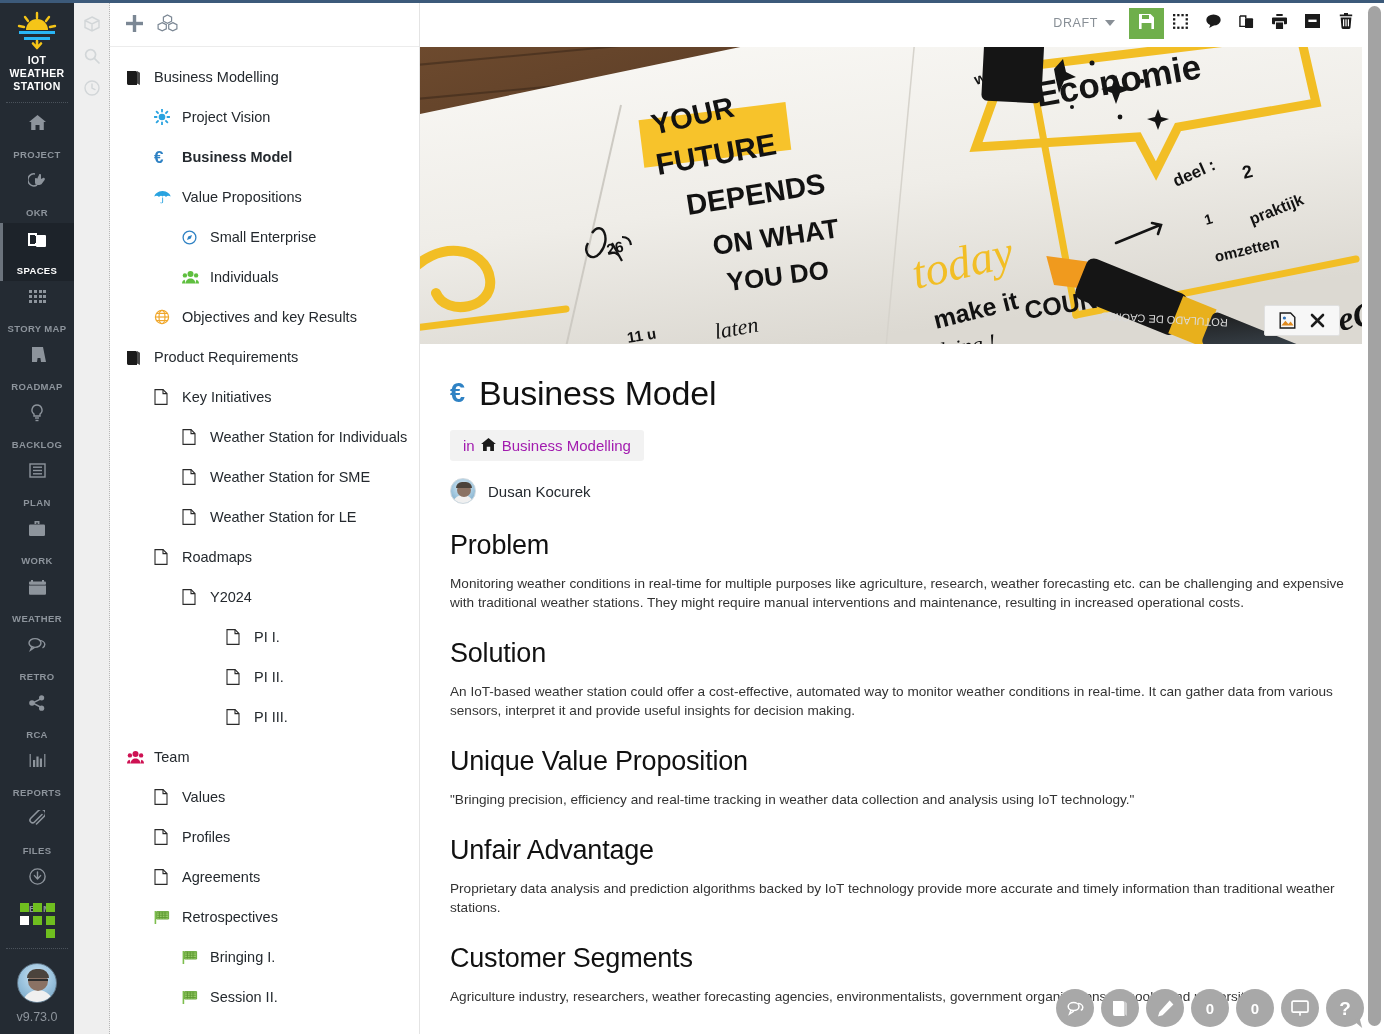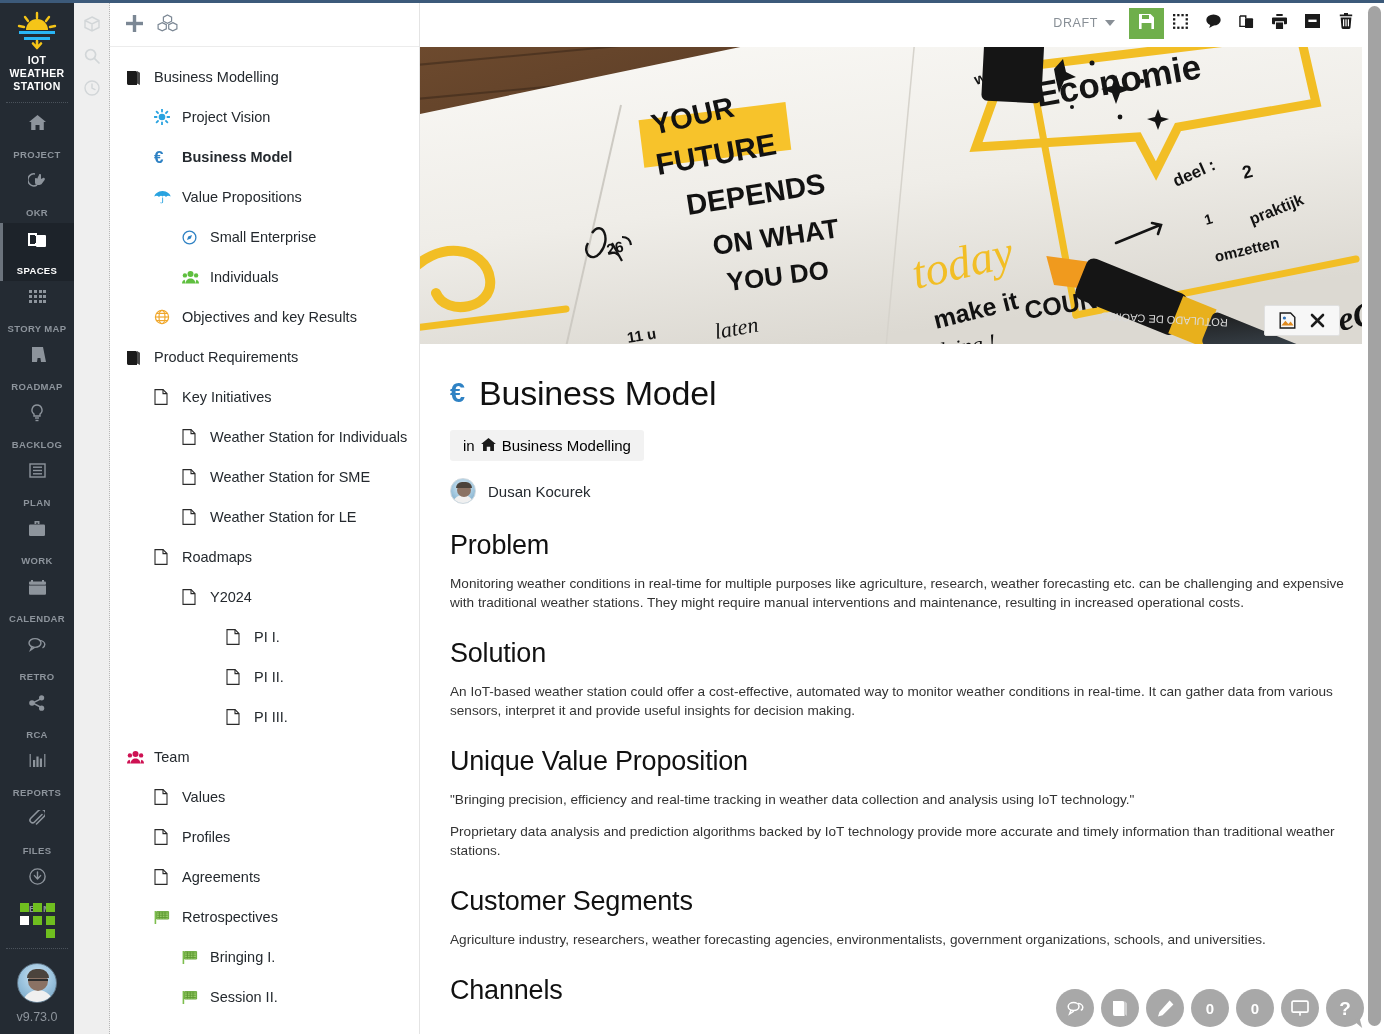--- a/index.html
+++ b/index.html
@@ -117,21 +117,21 @@
     display:flex; align-items:center; gap:14px; padding:6px 14px; border-radius:2px;
   }
   .img-ctrl span { cursor:pointer; display:flex; align-items:center; }
 
   #doc { padding: 30px 30px 0 30px; }
   .doc-title-row { display:flex; align-items:center; gap:14px; }
   .doc-euro { color:#2f82c4; font-size:27px; font-weight:bold; line-height:1; }
   .doc-title { font-size:34px; color:#111111; font-weight:normal; letter-spacing:-0.2px; }
   .breadcrumb {
     display:inline-flex; align-items:center; gap:6px; background:#f2f2f2; border-radius:3px;
-    padding: 7px 13px; margin-top:17px; font-size:15px; color:#000000;
+    padding: 7px 13px; margin-top:17px; font-size:15px; color:#a21caf;
   }
   .author-row { display:flex; align-items:center; gap:12px; margin-top:17px; }
   .author-av {
     width:26px;height:26px;border-radius:50%;
     background: radial-gradient(circle at 50% 34%, #dceaf5 0%, #a8cce2 48%, #6f9fc0 100%);
     position:relative; overflow:hidden; border:1px solid #cfd8de;
   }
   .author-av .f { position:absolute; left:6px; top:4px; width:14px; height:14px; border-radius:50%; background:#8a7264; }
   .author-av .h { position:absolute; left:5px; top:3px; width:16px; height:6px; border-radius:8px 8px 0 0; background:#4b433c; }
   .author-av .b { position:absolute; left:1px; bottom:-3px; width:22px; height:11px; border-radius:11px 11px 0 0; background:#f0f0f0; }
@@ -269,21 +269,21 @@
       <span class="ri-label">WORK</span>
     </div>
     <div class="rail-item">
       <span class="ri-icon">
           <svg width="17" height="16" viewBox="0 0 17 16" fill="currentColor">
             <path d="M2 1 h2 v2 h-2z M13 1 h2 v2 h-2z"></path>
             <rect x="0" y="2.4" width="17" height="3.4" rx="1"></rect>
             <path d="M0 6.4 h17 v8.4 a1 1 0 0 1 -1 1 h-15 a1 1 0 0 1 -1 -1 z M2.5 8.4 h2 v2 h-2z M7.5 8.4 h2 v2 h-2z M12.5 8.4 h2 v2 h-2z M2.5 11.8 h2 v2 h-2z M7.5 11.8 h2 v2 h-2z M12.5 11.8 h2 v2 h-2z" fill="currentColor"></path>
           </svg>
         </span>
-      <span class="ri-label">CALENDAR</span>
+      <span class="ri-label">WEATHER</span>
     </div>
     <div class="rail-item">
       <span class="ri-icon">
           <svg width="18" height="15" viewBox="0 0 18 15" fill="none" stroke="currentColor" stroke-width="1.4">
             <ellipse cx="7" cy="6" rx="6" ry="4.4"></ellipse>
             <path d="M4 9.6 L2.6 13 L6.5 10.3"></path>
             <path d="M11.5 3.4 a5.6 4.2 0 0 1 5.3 4.2 a4.6 3.8 0 0 1 -2.3 3.2"></path>
           </svg>
         </span>
       <span class="ri-label">RETRO</span>
@@ -875,20 +875,21 @@
         <span class="author-name">Dusan Kocurek</span>
       </div>
 
       <div id="sections">
           <h2 class="sec-h">Problem</h2>
           <p class="sec-p">Monitoring weather conditions in real-time for multiple purposes like agriculture, research, weather forecasting etc. can be challenging and expensive with traditional weather stations. They might require manual interventions and maintenance, resulting in increased operational costs.</p>
           <h2 class="sec-h">Solution</h2>
           <p class="sec-p">An IoT-based weather station could offer a cost-effective, automated way to monitor weather conditions in real-time. It can gather data from various sensors, interpret it and provide useful insights for decision making.</p>
           <h2 class="sec-h">Unique Value Proposition</h2>
           <p class="sec-p">"Bringing precision, efficiency and real-time tracking in weather data collection and analysis using IoT technology."</p>
+          <h2 class="sec-h">Unfair Advantage</h2>
           <p class="sec-p">Proprietary data analysis and prediction algorithms backed by IoT technology provide more accurate and timely information than traditional weather stations.</p>
           <h2 class="sec-h">Customer Segments</h2>
           <p class="sec-p">Agriculture industry, researchers, weather forecasting agencies, environmentalists, government organizations, schools, and universities.</p>
           <h2 class="sec-h">Channels</h2>
         </div>
     </div>
 
     <div id="fabs">
       <div class="fab">
         <svg width="19" height="16" viewBox="0 0 19 16" fill="none" stroke="#ffffff" stroke-width="1.5">

